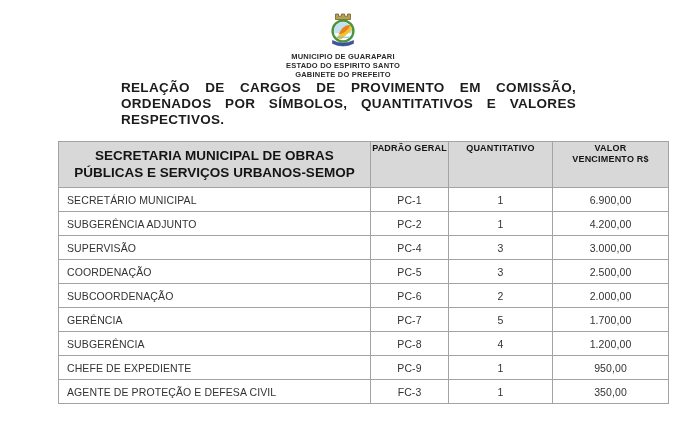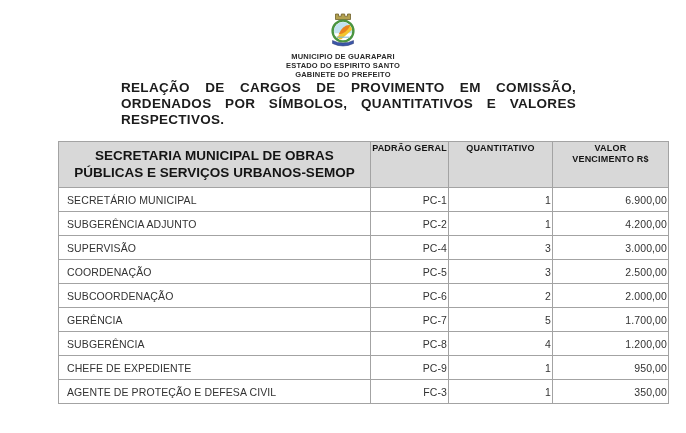--- a/index.html
+++ b/index.html
@@ -68,21 +68,21 @@
   th.col-valor  { width:113px; }
   th.col-valor .wrapbox { display:inline-block; max-width:84px; }
   tbody tr { height:24px; background:#ffffff; }
   tbody td {
     font-size:10.5px;
     color:#333333;
     vertical-align:middle;
     letter-spacing:0.1px;
   }
   td.cell-cargo { text-align:left; padding-left:8px;margin-left:48px; }
-  td.cell-center { text-align:right; }
+  td.cell-center { text-align:center; }
 </style>
 </head>
 <body>
 
 <div class="page">
 
   <div class="letterhead">
     <span class="crest">
       <svg viewBox="0 0 34 37" width="34" height="37" aria-hidden="true">
         <path d="M9.5 8.5 L9.5 3 L12.5 3 L12.5 5.2 L15.3 5.2 L15.3 3 L18.7 3 L18.7 5.2 L21.5 5.2 L21.5 3 L24.5 3 L24.5 8.5 Z" fill="#b3a14f" stroke="#6e5f2a" stroke-width="0.8"></path>

